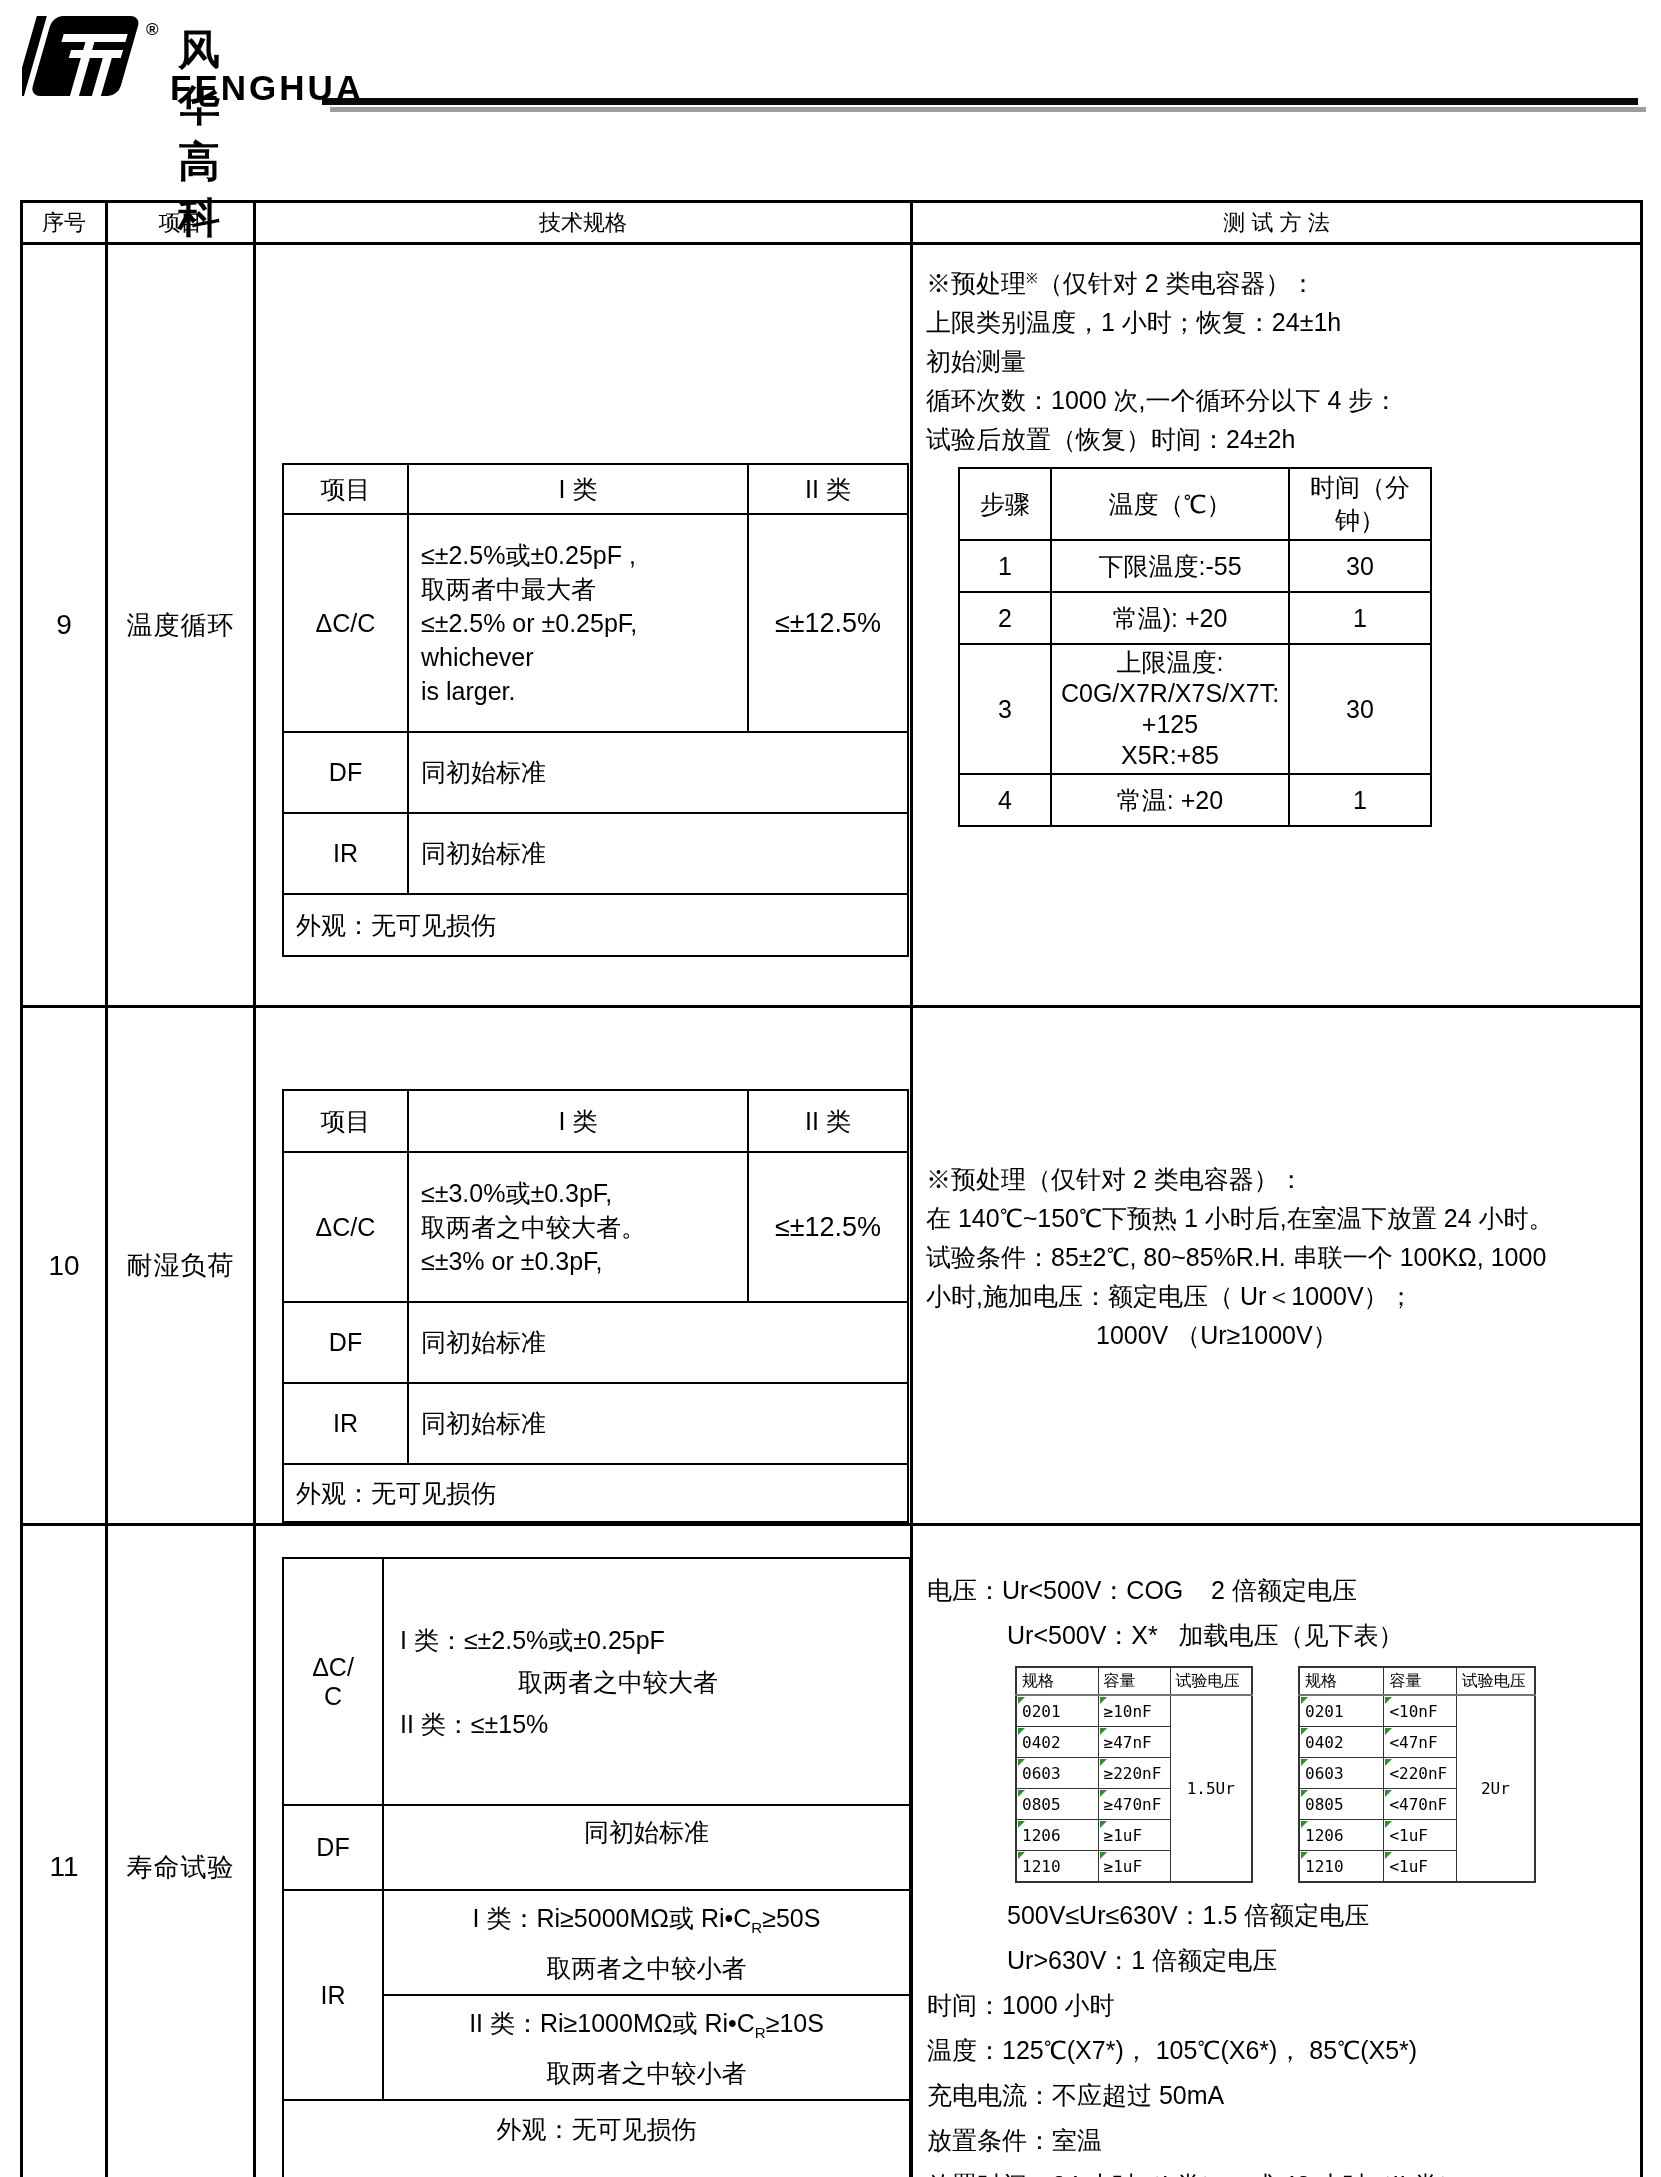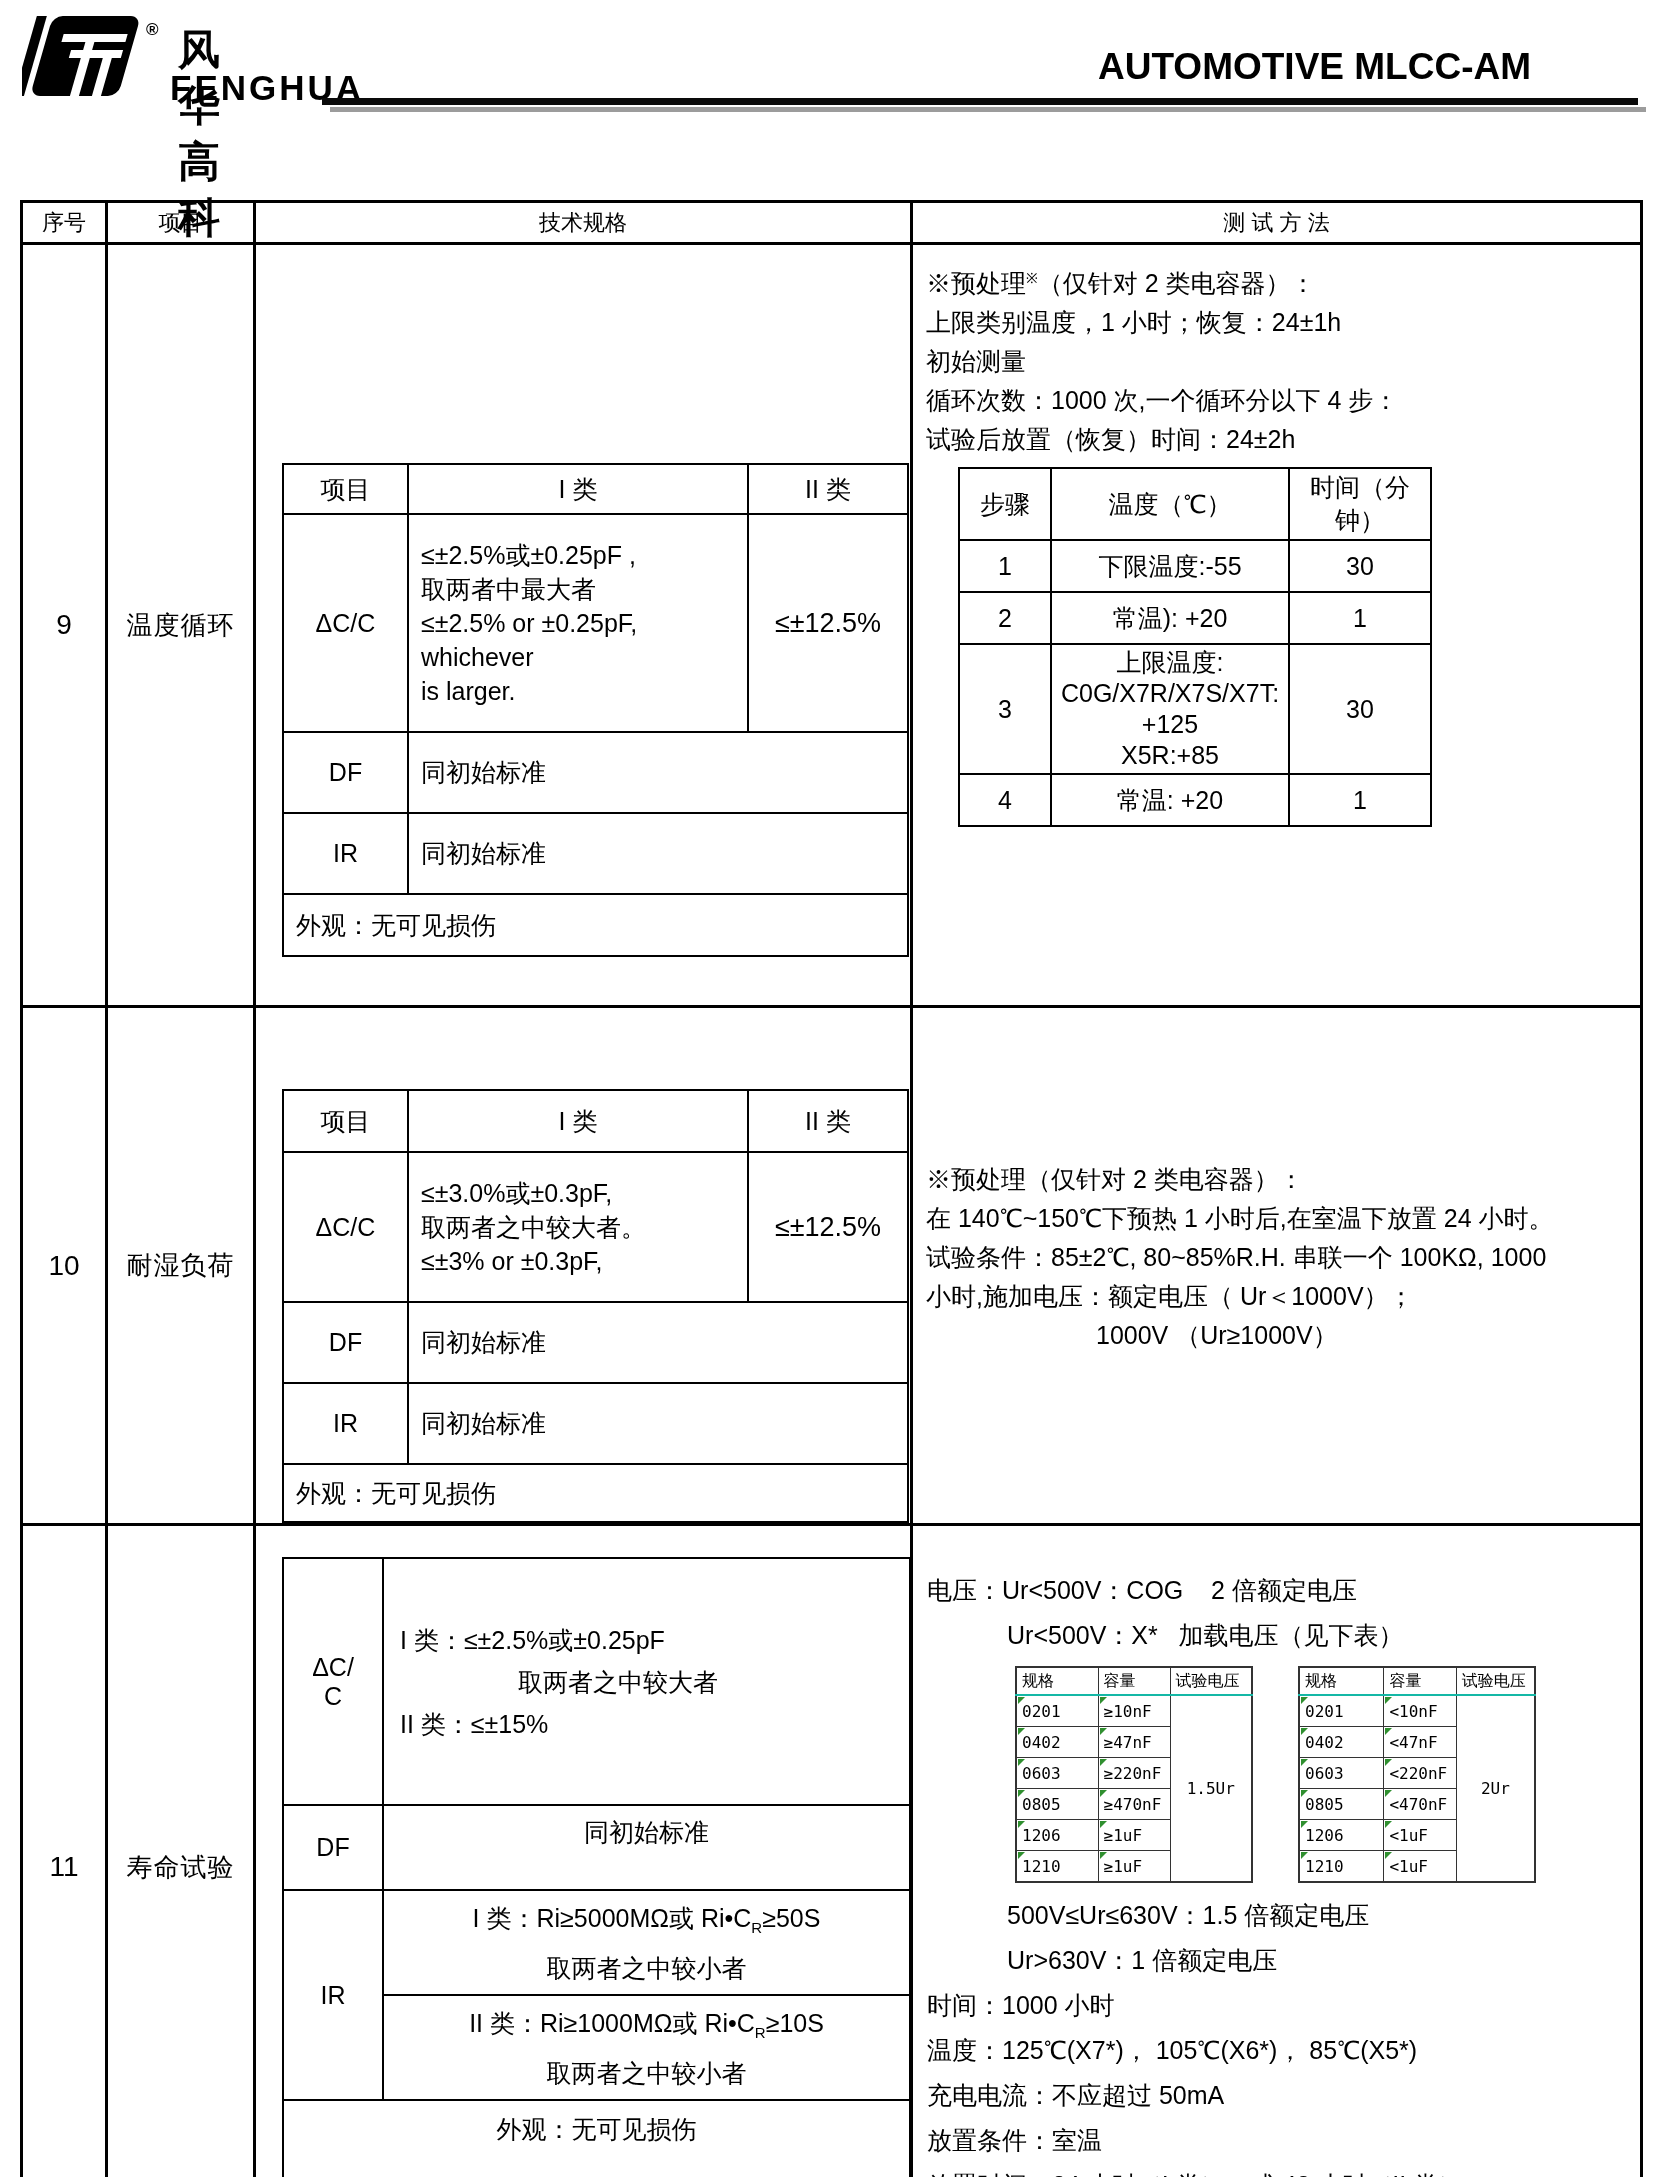--- a/index.html
+++ b/index.html
@@ -53,21 +53,21 @@
   
   .steps { margin:8px 0 0 32px; width:472px; }
   .steps th, .steps td { border:2px solid #000; font-size:25px; font-weight:normal; text-align:center; vertical-align:middle; padding:2px 4px; }
   .steps .t-l { line-height:31px; }
 
   
   .volt-wrap { display:flex; margin:8px 0 0 88px; }
   .volt { width:238px; }
   .volt-gap { width:45px; }
   .volt th, .volt td { border:1px solid #333; font-size:16px; font-weight:normal; text-align:left; vertical-align:middle; padding:2px 5px; position:relative; font-family:"DejaVu Sans Mono", monospace; height:26px; }
-  .volt th { height:22px; border-bottom:2px solid #14b8a6; font-family:"Liberation Sans", sans-serif; }
+  .volt th { height:22px; border-bottom:2px solid #737373; font-family:"Liberation Sans", sans-serif; }
   .volt { border:2px solid #333; }
   .volt .vcell { text-align:center; }
   .gmark::before { content:""; position:absolute; left:1px; top:1px; border-top:7px solid #2f8f2f; border-right:7px solid transparent; width:0; height:0; }
 
   .sub { font-size:15px; vertical-align:sub; }
   .ctr { text-align:center; }
 </style>
 </head>
 <body>
 
@@ -81,21 +81,20 @@
         <rect x="26" y="22" width="64" height="8" fill="#fff"></rect>
         <rect x="38" y="38" width="52" height="8" fill="#fff"></rect>
         <rect x="50" y="22" width="9" height="62" fill="#fff"></rect>
         <rect x="72" y="38" width="9" height="46" fill="#fff"></rect>
       </g>
     </svg>
     <span class="reg">®</span>
     <div class="brand-cn">风华高科</div>
     <div class="brand-en">FENGHUA</div>
   </div>
-  <div class="doc-title">AUTOMOTIVE MLCC-AM</div>
   <div class="rule-black"></div>
   <div class="rule-gray"></div>
 
   <table class="main">
     <colgroup>
         <col style="width:85px">
         <col style="width:148px">
         <col style="width:657px">
         <col style="width:730px">
       </colgroup>

